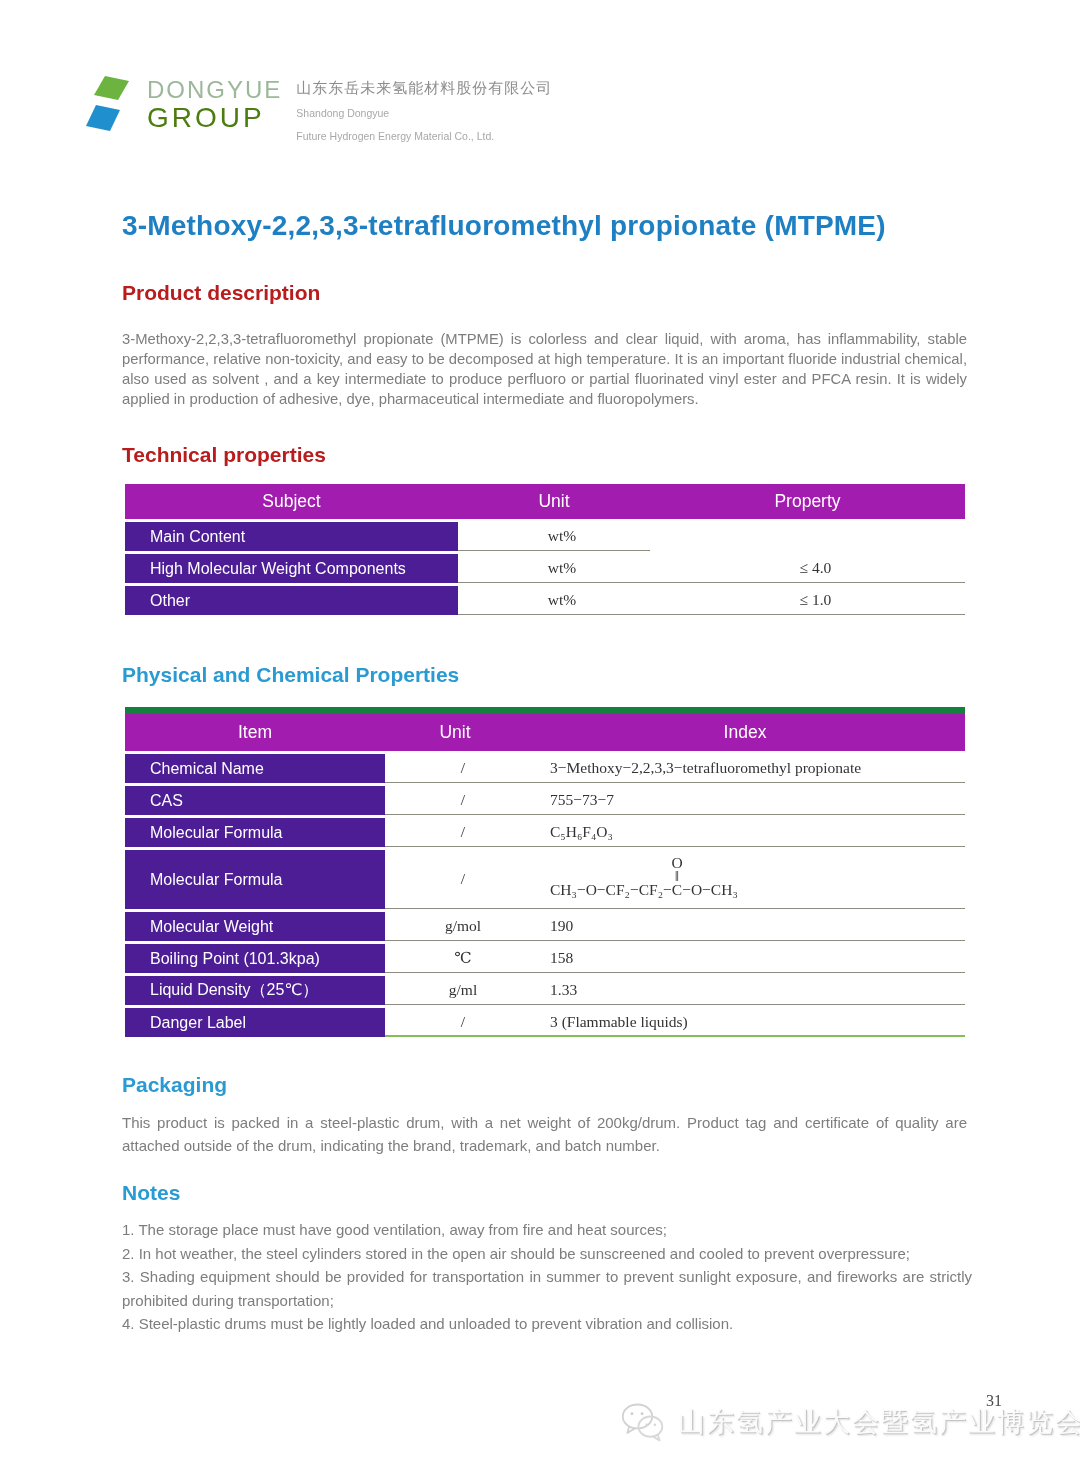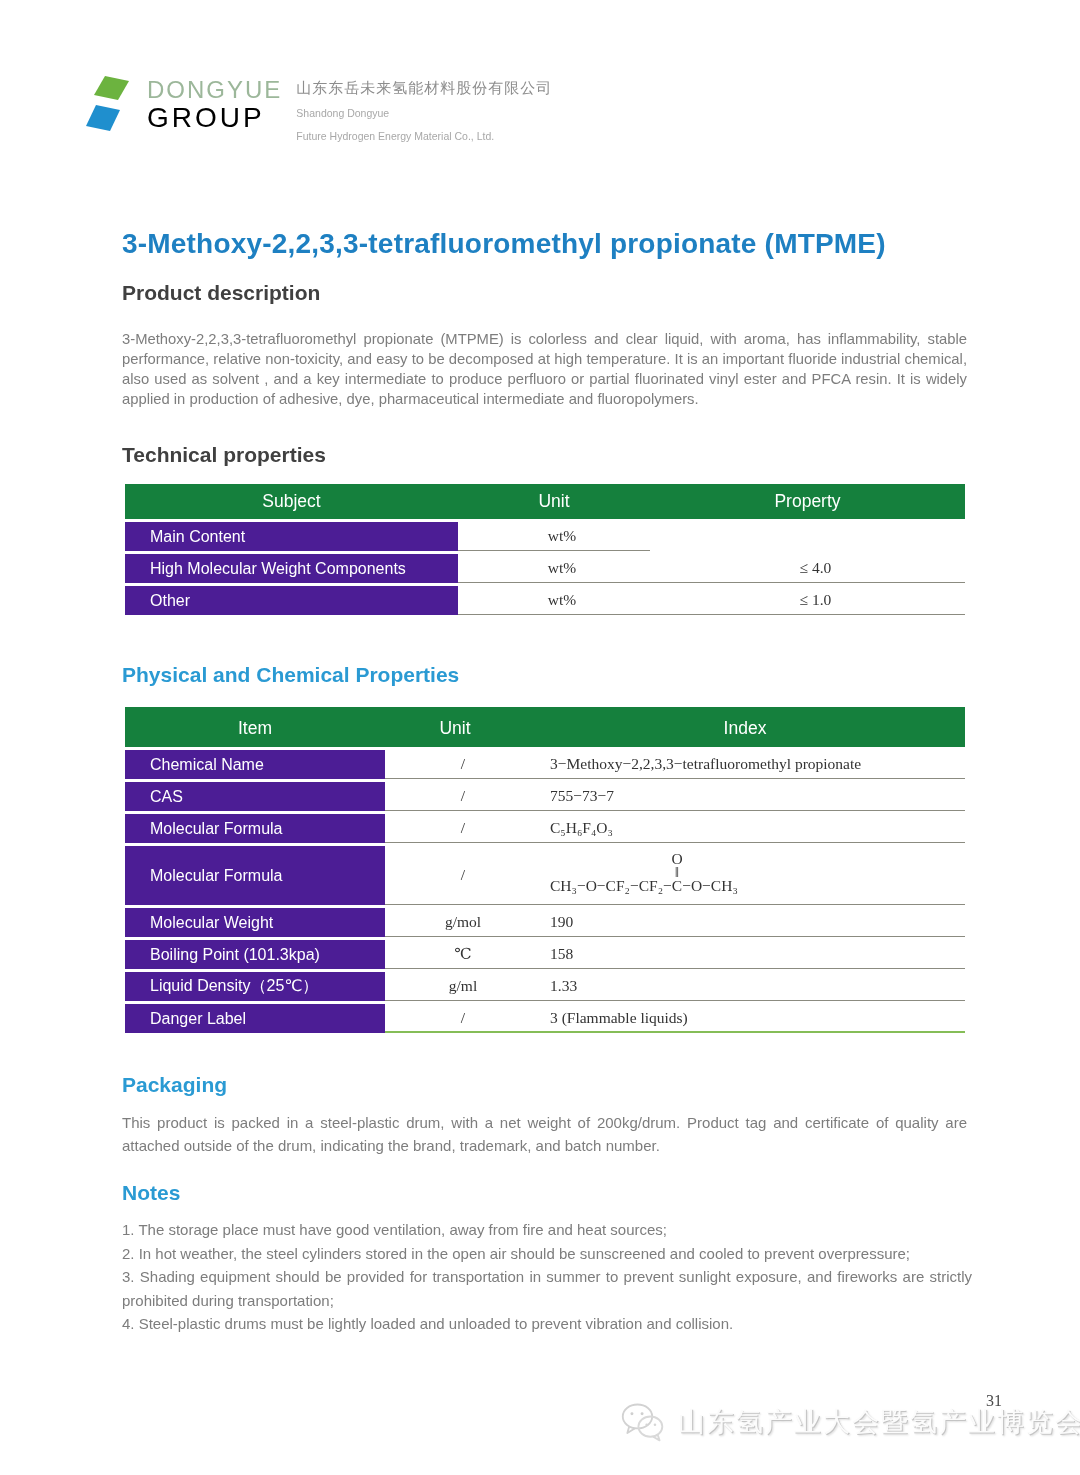--- a/index.html
+++ b/index.html
@@ -7,46 +7,46 @@
   .page {
     position:relative; width:1080px; height:1475px; margin:0 auto;
     background:#ffffff; overflow:hidden;
     font-family:"Liberation Sans","DejaVu Sans",sans-serif;
   }
   
   .logo-row { position:absolute; top:74px; left:85px; display:flex; align-items:flex-start; gap:14px;justify-content:flex-end; }
   .logo-mark { width:48px; height:62px; flex:0 0 auto; }
   .brand { display:flex; flex-direction:column; line-height:1; margin-top:4px; }
   .brand-dongyue { font-size:24px; letter-spacing:2px; color:#9cb79a; font-weight:400; }
-  .brand-group   { font-size:28px; letter-spacing:3px; color:#000000; font-weight:400; margin-top:2px; }
+  .brand-group   { font-size:28px; letter-spacing:3px; color:#4d7c0f; font-weight:400; margin-top:2px; }
   .company { display:flex; flex-direction:column; margin-top:5px; }
   .company-cn { font-size:15px; color:#8d8d8d; letter-spacing:1px; }
   .company-en { font-size:10.5px; color:#a8a8a8; line-height:1.3; margin-top:9px; }
   
   .page-title {
-    position:absolute; top:228px; left:122px; width:843px;
+    position:absolute; top:210px; left:122px; width:843px;
     font-size:28px; font-weight:bold; color:#1e80c2; letter-spacing:0.2px;
   }
-  .h2 { position:absolute; left:122px; font-size:21px; font-weight:bold; color:#404040; }
+  .h2 { position:absolute; left:122px; font-size:21px; font-weight:bold; color:#b91c1c; }
   .h2.alt { color:#2a9ad3; }
   .h-desc { top:281px; } .h-tech { top:443px; } .h-phys { top:663px; }
   .h-pack { top:1073px; } .h-notes { top:1181px; }
   .body-text {
     position:absolute; left:122px; width:845px; color:#7d7d7d;
     font-size:14.8px; line-height:20px; text-align:justify;margin-top:7px;
   }
   .desc-p { top:322px; }
   .pack-p { top:1104px; font-size:15px; line-height:23px; }
   .notes-list { position:absolute; top:1218px; left:122px; width:850px; }
   .notes-list p { color:#7d7d7d; font-size:15px; line-height:23.5px; text-align:justify; }
   
   .tbl { position:absolute; left:125px; width:840px; }
   .tbl-tech { top:484px; }
-  .tbl-phys { top:707px; border-top:3px solid #15803d; }
-  .thead { display:grid; color:#ffffff; font-size:17.5px; background:#15803d; align-items:center; }
+  .tbl-phys { top:707px; border-top:7px solid #15803d; }
+  .thead { display:grid; color:#ffffff; font-size:17.5px; background:#a21caf; align-items:center; }
   .tbl-tech .thead { grid-template-columns:333px 192px 1fr; height:35px; }
   .tbl-phys .thead { grid-template-columns:260px 140px 1fr; height:37px; }
   .thead .hc { text-align:center; }
   .trow { display:grid; margin-top:3px; }
   .tbl-tech .trow { grid-template-columns:333px 192px 1fr; height:29px; }
   .tbl-phys .trow { grid-template-columns:260px 140px 1fr; height:29px; }
   .tbl-phys .trow.tall { height:59px; }
   .cell-label {
     background:#4c1d95; color:#ffffff; font-size:16px;
     display:flex; align-items:center; padding-left:25px; height:100%;

